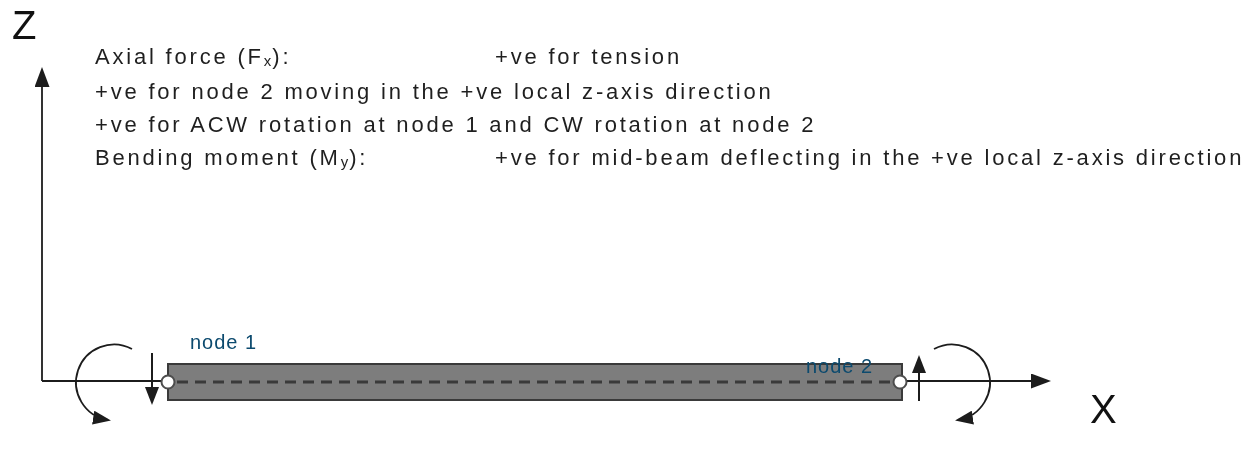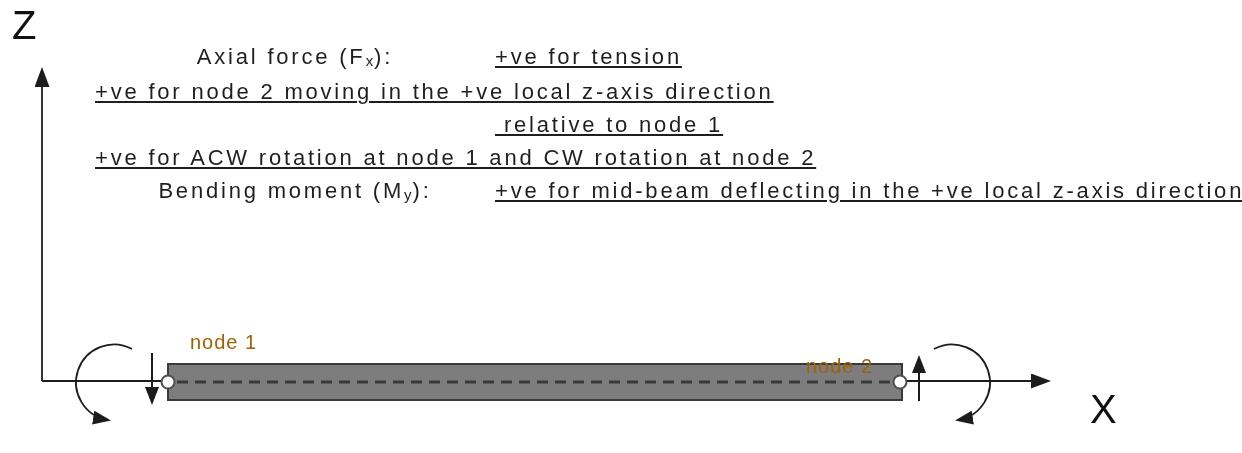--- a/index.html
+++ b/index.html
@@ -9,28 +9,28 @@
     background:#ffffff;
     font-family:"Liberation Sans", sans-serif;
     color:#1f1f1f;
     overflow:hidden;
   }
   .legend{
     position:absolute;left:95px;top:40px;
     font-size:22px;line-height:33px;letter-spacing:2.8px;
   }
   .legend-row{display:flex;}
-  .term{flex:0 0 400px;white-space:pre;text-align:center;}
-  .desc{white-space:pre;text-decoration:underline;}
+  .term{flex:0 0 400px;white-space:pre;}
+  .desc{white-space:pre;}
   .sub{font-size:0.68em;letter-spacing:1px;position:relative;top:0.14em;}
   .axis-label{
     position:absolute;font-size:40px;line-height:1;color:#111111;
   }
   .node-label{
-    position:absolute;font-size:20px;line-height:1;letter-spacing:1px;color:#a16207;
+    position:absolute;font-size:20px;line-height:1;letter-spacing:1px;color:#0c4a6e;
   }
   svg.diagram{position:absolute;left:0;top:0;}
 </style>
 </head>
 <body>
 
 <div class="canvas">
 
   <svg class="diagram" width="1242" height="453" viewBox="0 0 1242 453">
     <defs>
@@ -71,21 +71,20 @@
       <span class="term"><span>Axial force (F</span><span class="sub">x</span><span>):</span></span>
       <span class="desc">+ve for tension</span>
     </div>
 
     <div class="legend-row">
       <span class="desc">+ve for node 2 moving in the +ve local z-axis direction</span>
     </div>
 
     <div class="legend-row">
       <span class="term"><span></span><span class="sub"></span><span></span></span>
-      <span class="desc"> relative to node 1</span>
     </div>
 
     <div class="legend-row">
       <span class="desc">+ve for ACW rotation at node 1 and CW rotation at node 2</span>
     </div>
 
     <div class="legend-row">
       <span class="term"><span></span><span class="sub"></span><span></span></span>
     </div>
 

